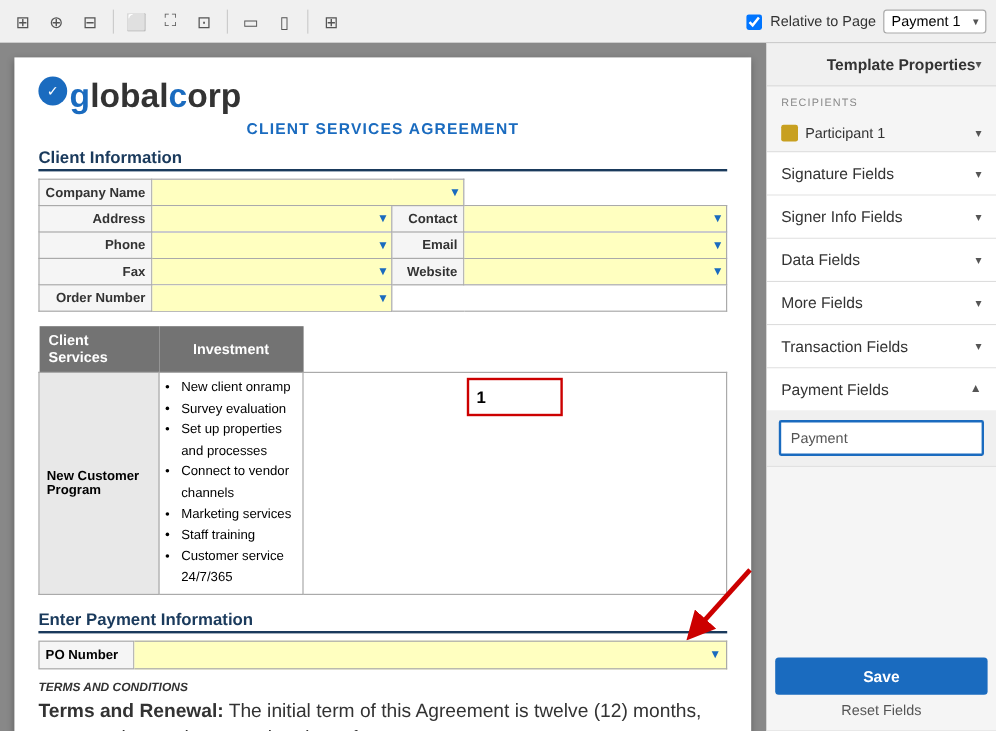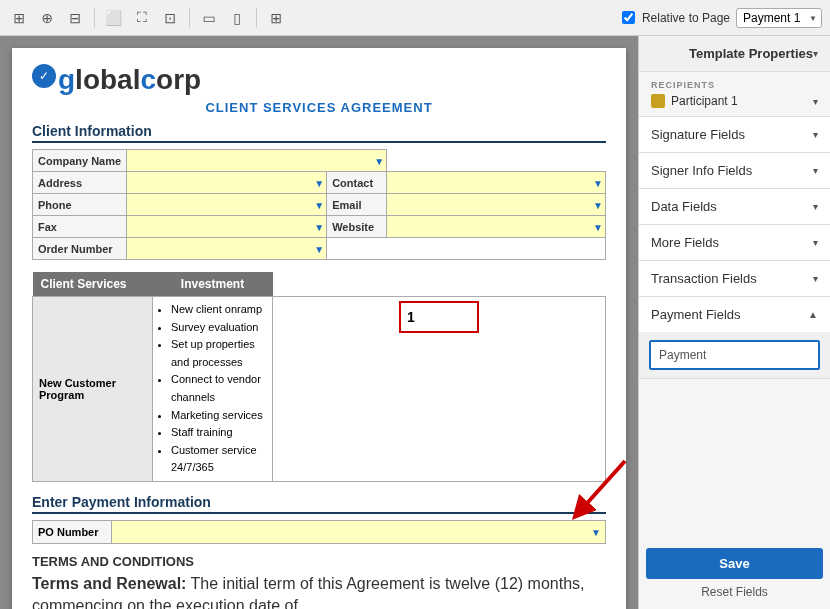--- a/index.html
+++ b/index.html
@@ -22,21 +22,21 @@
       cursor: pointer; color: #555; font-size: 14px;
       border: 1px solid transparent;
       border-radius: 2px;
     }
     .toolbar-separator { width: 1px; height: 20px; background: #ccc; margin: 0 2px; }
     .toolbar-spacer { flex: 1; }
     .relative-to-page {
       display: flex; align-items: center; gap: 6px;
       font-size: 12px; color: #333;
     }
-    .relative-to-page label { display: flex; align-items: flex-start; gap: 4px; }
+    .relative-to-page label { display: flex; align-items: flex-end; gap: 4px; }
     .page-select {
       border: 1px solid #aaa; border-radius: 3px;
       padding: 2px 20px 2px 6px; font-size: 12px;
       background: white; appearance: none;
       cursor: pointer; position: relative;
     }
     .select-wrapper { position: relative; display: inline-block; }
     .select-wrapper::after {
       content: '▼'; font-size: 8px; color: #555;
       position: absolute; right: 5px; top: 50%; transform: translateY(-50%);
@@ -107,20 +107,21 @@
       color: #1a3a5c;
       border-bottom: 2px solid #1a3a5c;
       margin-bottom: 6px;
       padding-bottom: 2px;
     }
     .info-table {
       width: 100%;
       border-collapse: collapse;
       margin-bottom: 12px;
       font-size: 11px;
+      text-align: right;
     }
     .info-table td {
       border: 1px solid #aaa;
       padding: 3px 5px;
       height: 22px;
     }
     .info-table .label-cell {
       background: #f5f5f5;
       font-weight: bold;
       white-space: nowrap;
@@ -160,21 +161,21 @@
       width: 120px;
     }
     .services-table td {
       border: 1px solid #aaa;
       padding: 4px 6px;
       vertical-align: top;
     }
     .services-table .program-label {
       font-weight: bold;
       background: #e8e8e8;
-      width: 120px;
+      width: 100px;
     }
     .services-table .services-list {
       font-size: 11px;
       line-height: 1.6;
     }
     .services-list ul { padding-left: 12px; }
     .investment-field-cell {
       text-align: center;
       vertical-align: middle;
     }
@@ -223,24 +224,25 @@
       right: 4px;
       top: 50%;
       transform: translateY(-50%);
       font-size: 10px;
       color: #1a6bbf;
     }
 
     
     .terms-section { margin-top: 10px; }
     .terms-title {
-      font-size: 13px;
+      font-size: 10px;
       font-weight: bold;
       color: #333;
       margin-bottom: 4px;
+      font-style: italic;
     }
     .terms-text {
       font-size: 16px;
       color: #333;
       line-height: 1.4;
     }
     .terms-text strong { font-weight: bold; }
 
     
     .right-panel {
@@ -269,24 +271,24 @@
       color: #555;
     }
 
     
     .recipients-section {
       padding: 8px 12px;
       border-bottom: 1px solid #ddd;
     }
     .recipients-label {
       font-size: 9px;
-      font-weight: bold;
+      font-weight: normal;
       color: #888;
       letter-spacing: 1px;
-      margin-bottom: 4px;
+      margin-bottom: 14px;
       text-transform: uppercase;
     }
     .recipient-row {
       display: flex;
       align-items: center;
       justify-content: space-between;
     }
     .recipient-color {
       width: 14px; height: 14px;
       background: #c8a020;

